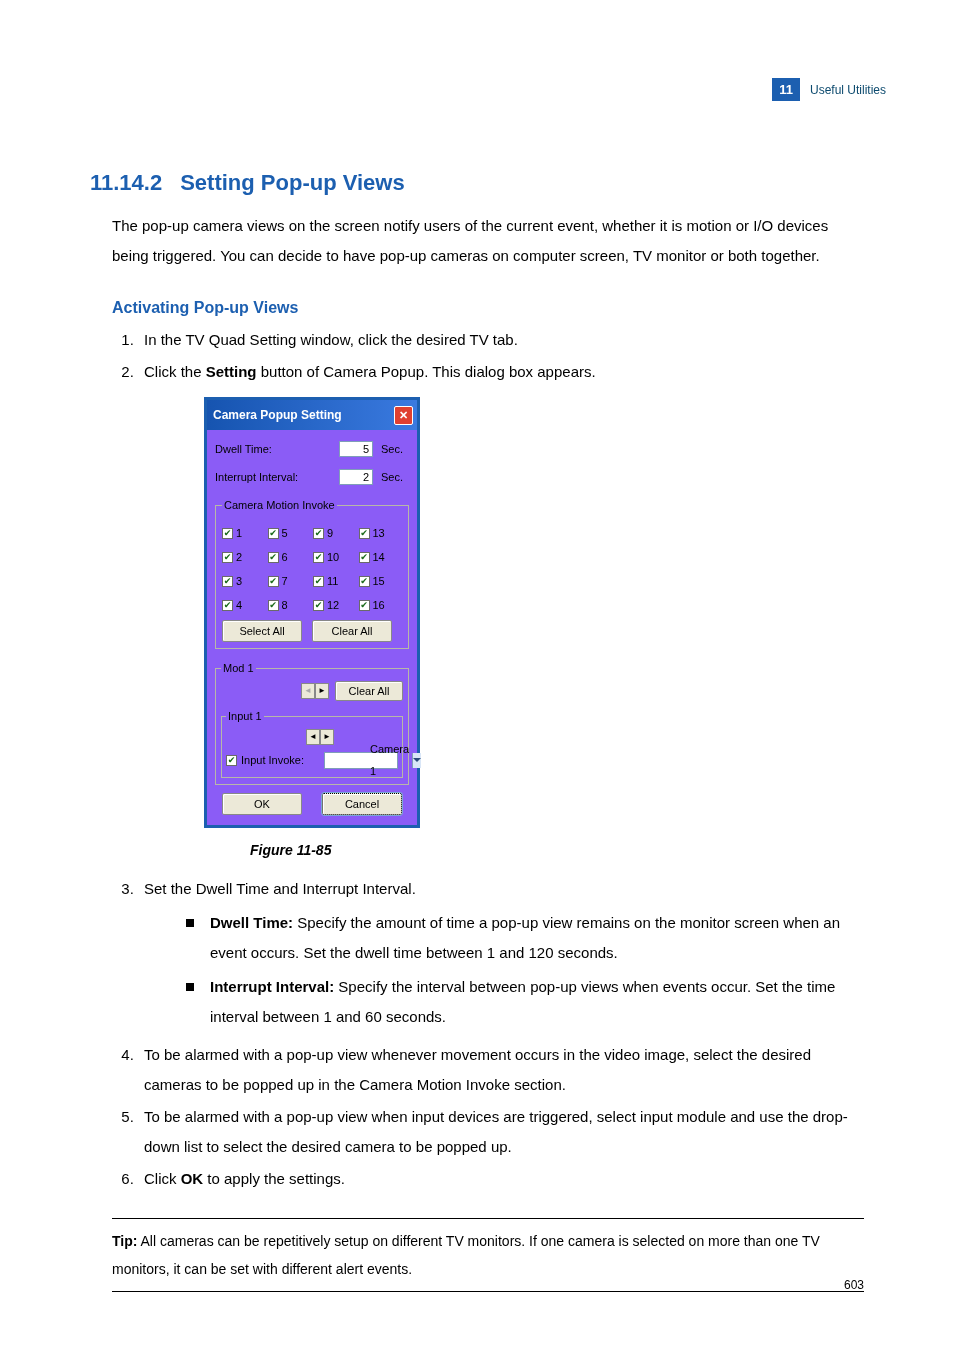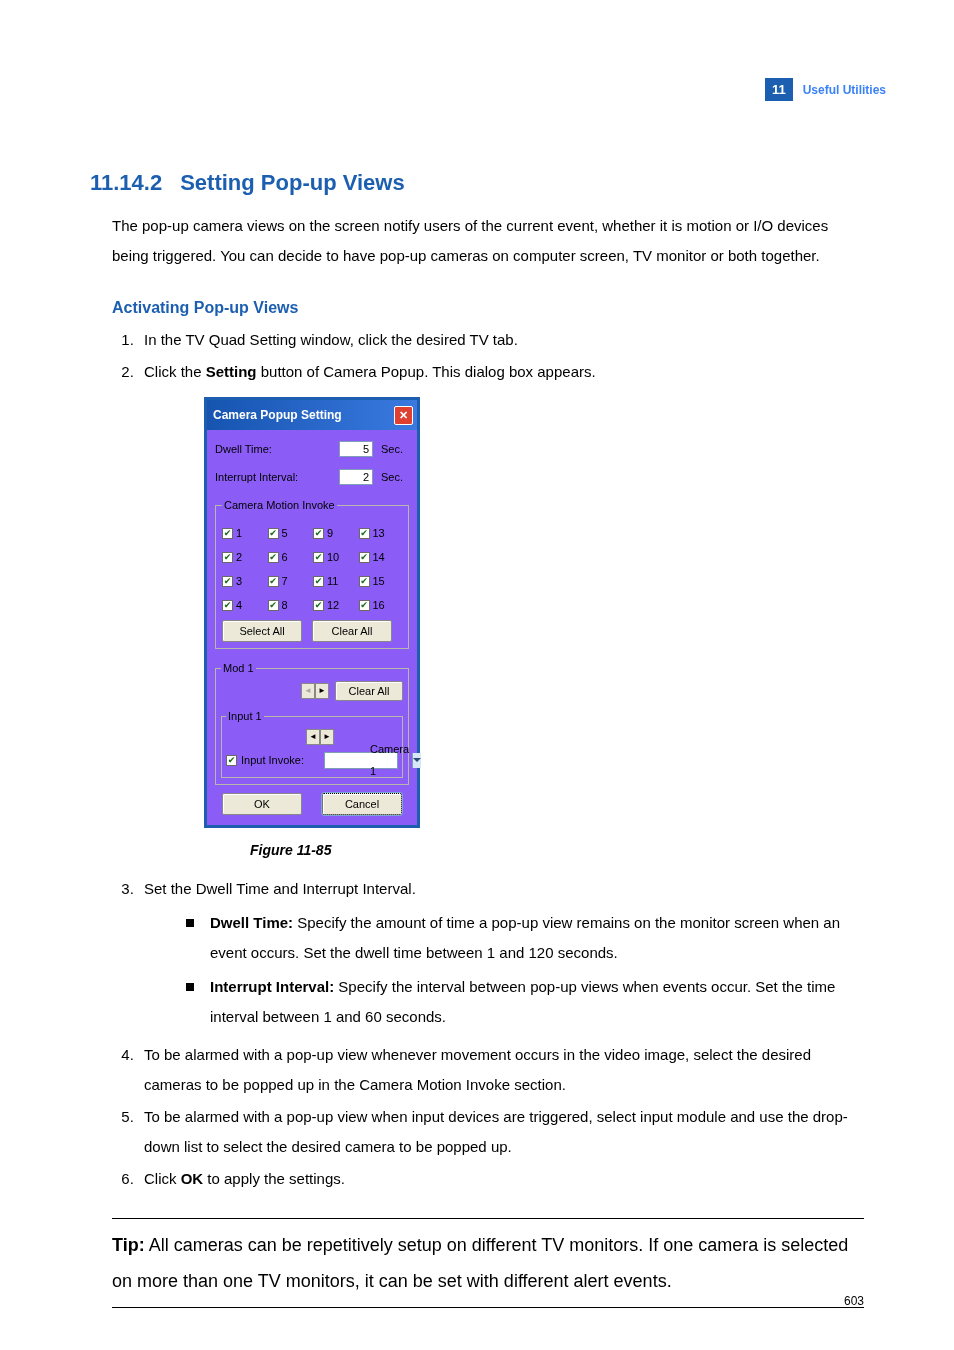--- a/index.html
+++ b/index.html
@@ -27,23 +27,23 @@
   }
   .chapter-badge {
     background: #1c5fb0;
     color: #fff;
     font-weight: bold;
     font-size: 13px;
     padding: 4px 7px;
     text-align: center;
   }
   .chapter-label {
-    font-weight: bold;
+    font-weight: normal;
     font-size: 12px;
-    color: #3b82f6;
+    color: #0c4a6e;
   }
   .section-heading {
     color: #1c5fb0;
     font-family: Verdana, Arial, sans-serif;
     font-weight: bold;
     font-size: 22px;
     margin-top: 100px;
     margin-bottom: 12px;
   }
   .section-num { margin-right: 18px; }
@@ -96,21 +96,21 @@
     top: 11px;
     width: 8px;
     height: 8px;
     background: #000;
   }
   .tip-box {
     border-top: 1px solid #000;
     border-bottom: 1px solid #000;
     margin: 24px 0 0 22px;
     padding: 8px 0;
-    font-size: 18px;
+    font-size: 14px;
     line-height: 2;
   }
   .page-number {
     position: absolute;
     bottom: 60px;
     right: 90px;
     font-size: 12px;
   }
 
   

